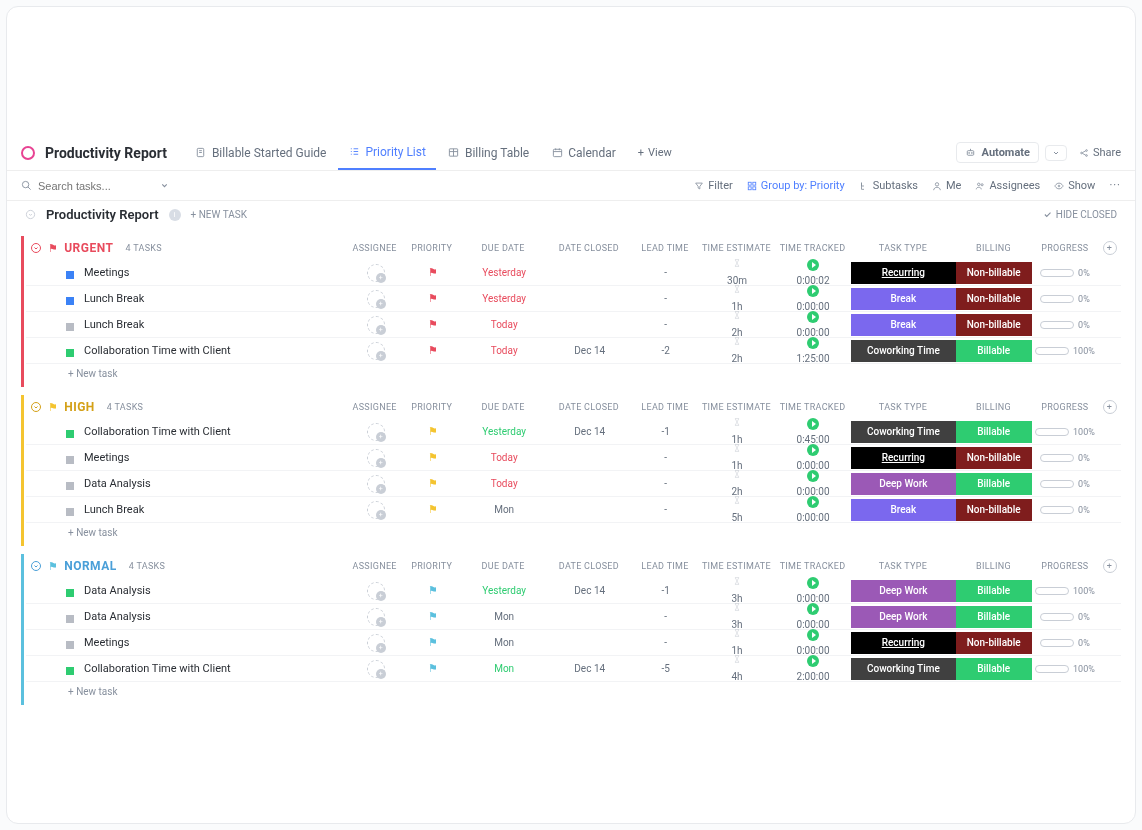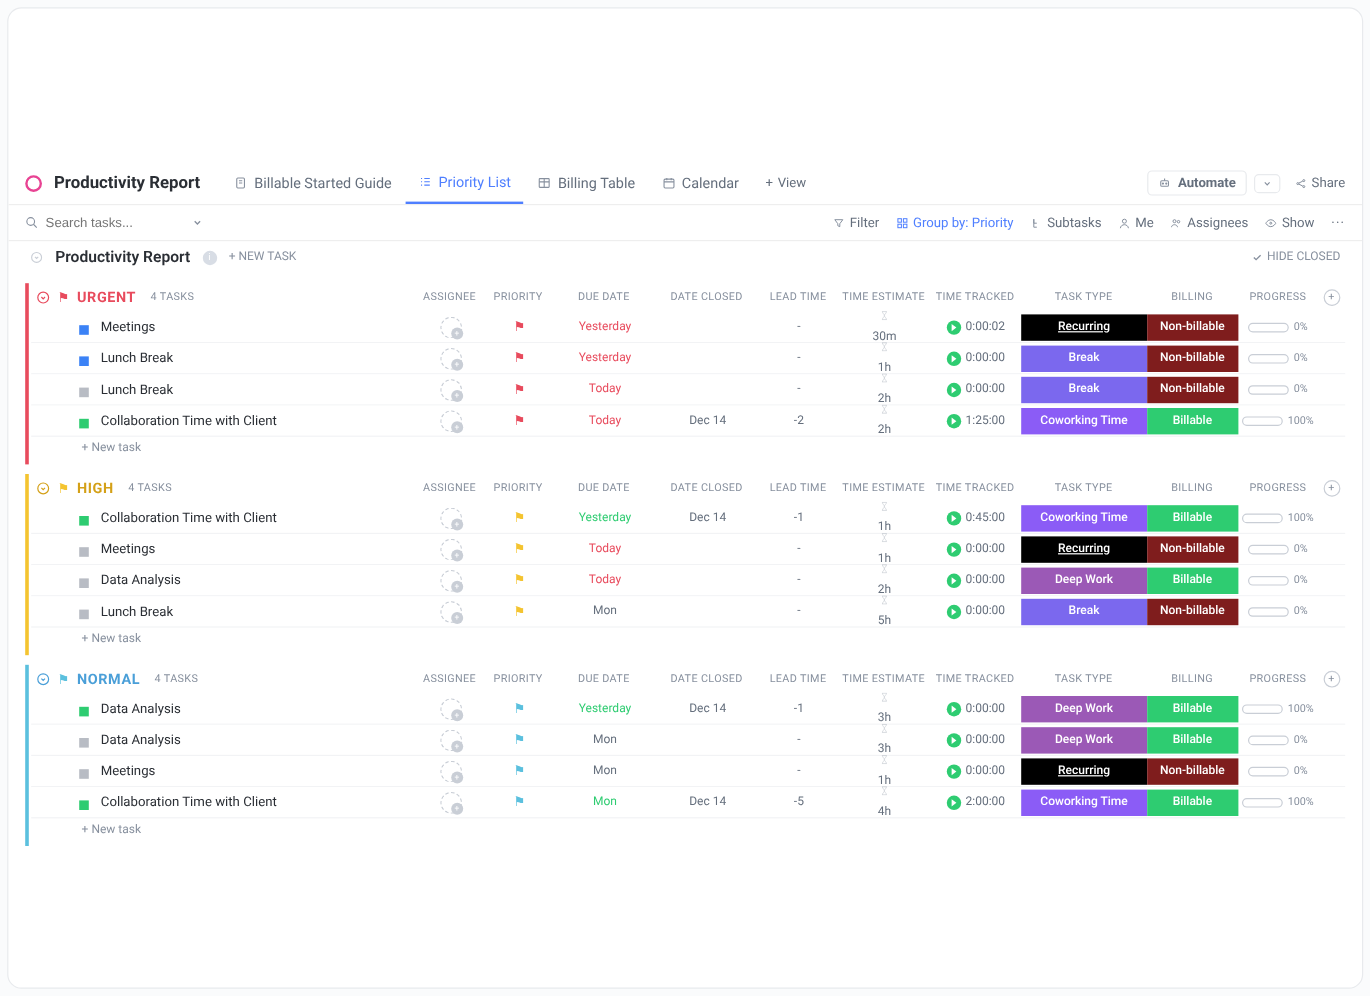--- a/index.html
+++ b/index.html
@@ -78,27 +78,27 @@
 .flag-red { color: #e84b5d; }
 .flag-yellow { color: #f4c430; }
 .flag-blue { color: #5bc0de; }
 .due-cell { font-size: 10px; cursor: pointer; }
 .due-red { color: #e84b5d; }
 .due-green { color: #2ecc71; }
 .due-gray { color: #656f7d; }
 .closed-cell, .lead-cell { font-size: 10px; color: #656f7d; }
 .estimate-cell { display: flex; align-items: center; justify-content: center; gap: 8px; font-size: 10px; color: #656f7d; cursor: pointer; flex-direction: column; }
 .hourglass { width: 8px; height: 8px; opacity: 0.4; }
-.tracked-cell { display: flex; align-items: center; justify-content: center; gap: 4px; font-size: 10px; color: #656f7d; cursor: pointer; }
+.tracked-cell { display: flex; align-items: center; justify-content: center; gap: 4px; font-size: 10px; color: #656f7d; cursor: pointer; flex-direction: column; }
 .play-btn { width: 12px; height: 12px; background: #2ecc71; border-radius: 50%; display: flex; align-items: center; justify-content: center; }
 .play-tri { width: 0; height: 0; border-left: 4px solid #fff; border-top: 3px solid transparent; border-bottom: 3px solid transparent; margin-left: 1px; }
 .badge { display: inline-flex; align-items: center; justify-content: center; width: 100%; height: 22px; color: #fff; font-size: 10px; font-weight: 500; cursor: pointer; }
 .badge-recurring { background: #000000; text-decoration: underline; }
 .badge-break { background: #7b68ee; }
-.badge-cowork { background: #8b5cf6; }
+.badge-cowork { background: #404040; }
 .badge-deepwork { background: #9b59b6; }
 .badge-nonbill { background: #7f1d1d; }
 .badge-bill { background: #2ecc71; }
 .progress-cell { display: flex; align-items: center; justify-content: center; gap: 4px; cursor: pointer; }
 .prog-bar { width: 34px; height: 8px; border: 1px solid #c9ced6; border-radius: 4px; overflow: hidden; background: #fff; }
 .prog-fill { height: 100%; background: #7ed957; }
 .prog-pct { font-size: 9px; color: #87909e; }
 .new-task-row { padding: 4px 0 8px 42px; font-size: 10px; color: #87909e; cursor: pointer; }
 
 svg { display: block; }

